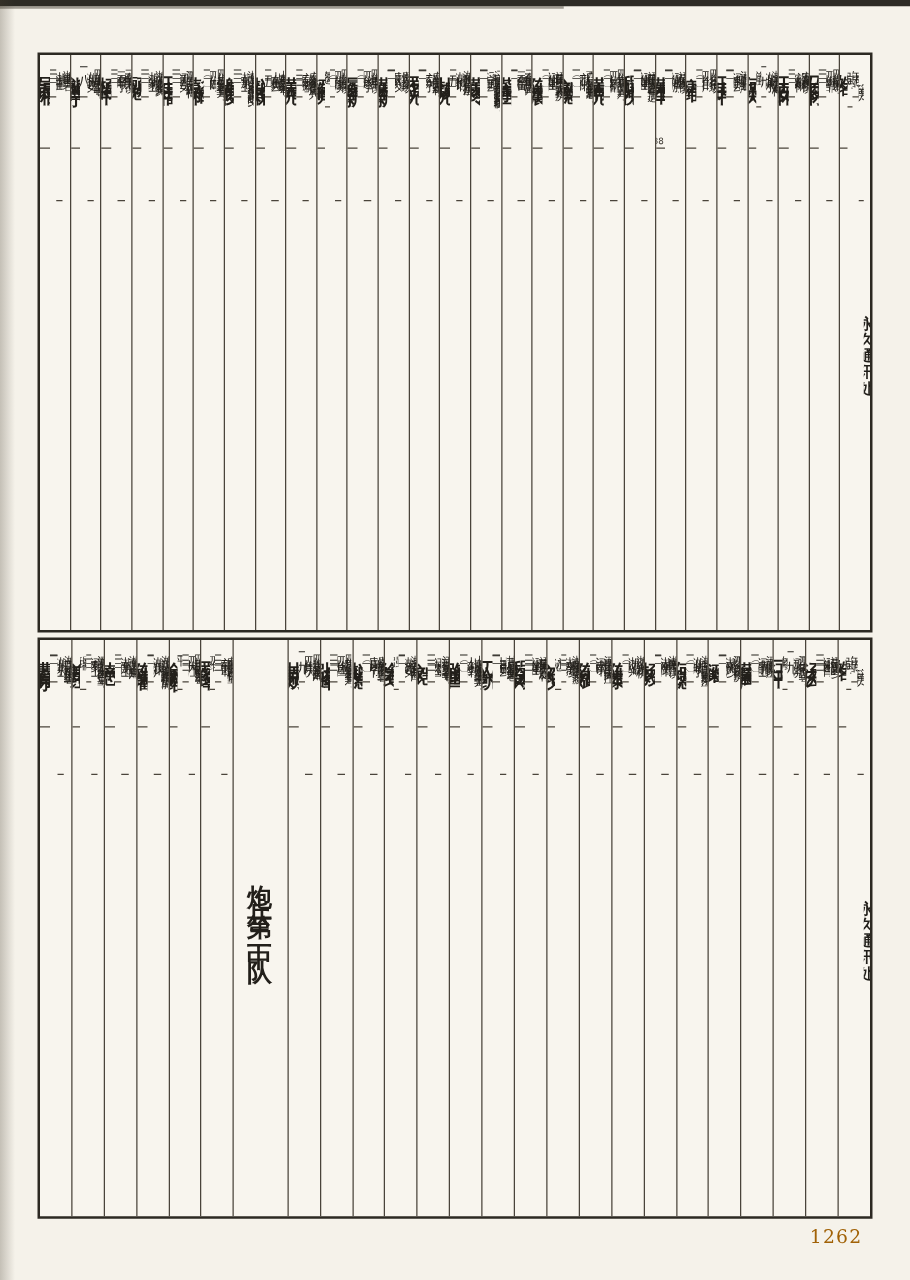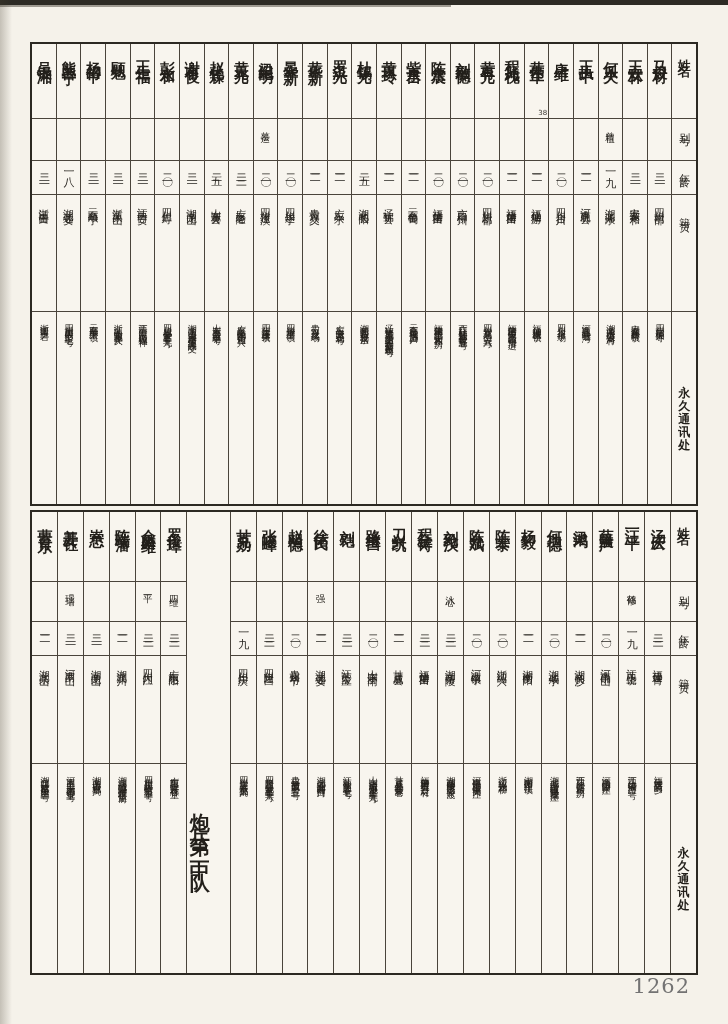--- a/index.html
+++ b/index.html
@@ -22,21 +22,21 @@
 
   .reg-table {
     position: absolute; left: 30px; width: 668px;
     display: flex; flex-direction: row-reverse;
     border: 2px solid #2c2922;
     background: rgba(255,253,247,.35);
   }
   #table-top { top: 42px; height: 464px; }
   #table-bottom { top: 510px; height: 465px; }
 
-  .col { flex: 1 1 0; min-width: 0; display: flex; flex-direction: column; border-left: 1px solid #4a443b; }
+  .col { flex: 1 1 0; min-width: 0; display: flex; flex-direction: row; border-left: 1px solid #4a443b; }
   .col:last-child { border-left: none; }
 
   .cell {
     position: relative;
     display: flex; justify-content: center; align-items: flex-start;
     border-bottom: 1px solid #4a443b;
     padding-top: 5px;
     overflow: hidden;
   }
   .vtext { writing-mode: vertical-rl; text-orientation: upright; line-height: 1; }
@@ -70,21 +70,21 @@
     writing-mode: vertical-rl; text-orientation: upright;
     font-size: 20px; font-weight: bold; letter-spacing: 12px;
     margin-top: 180px;
   }
 
   .name-note { position: absolute; right: 1px; bottom: 1px; font-size: 7px; color: #3a362f; }
 
   .page-number {
     position: absolute; right: 38px; bottom: 26px;
     font-family: "DejaVu Serif", "Liberation Serif", serif;
-    font-size: 21px; color: #737373; letter-spacing: 1px;
+    font-size: 15px; color: #a16207; letter-spacing: 1px;
   }
 </style>
 </head>
 <body>
 
 <div class="page">
   <div class="scan-top"></div>
   <div class="scan-top2"></div>
   <div class="scan-left"></div>
 

